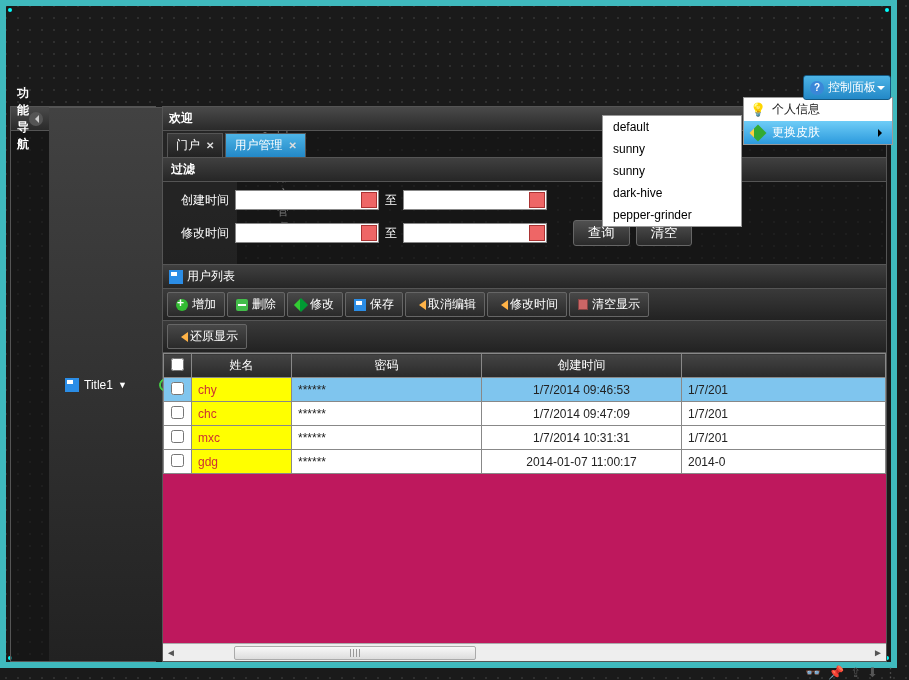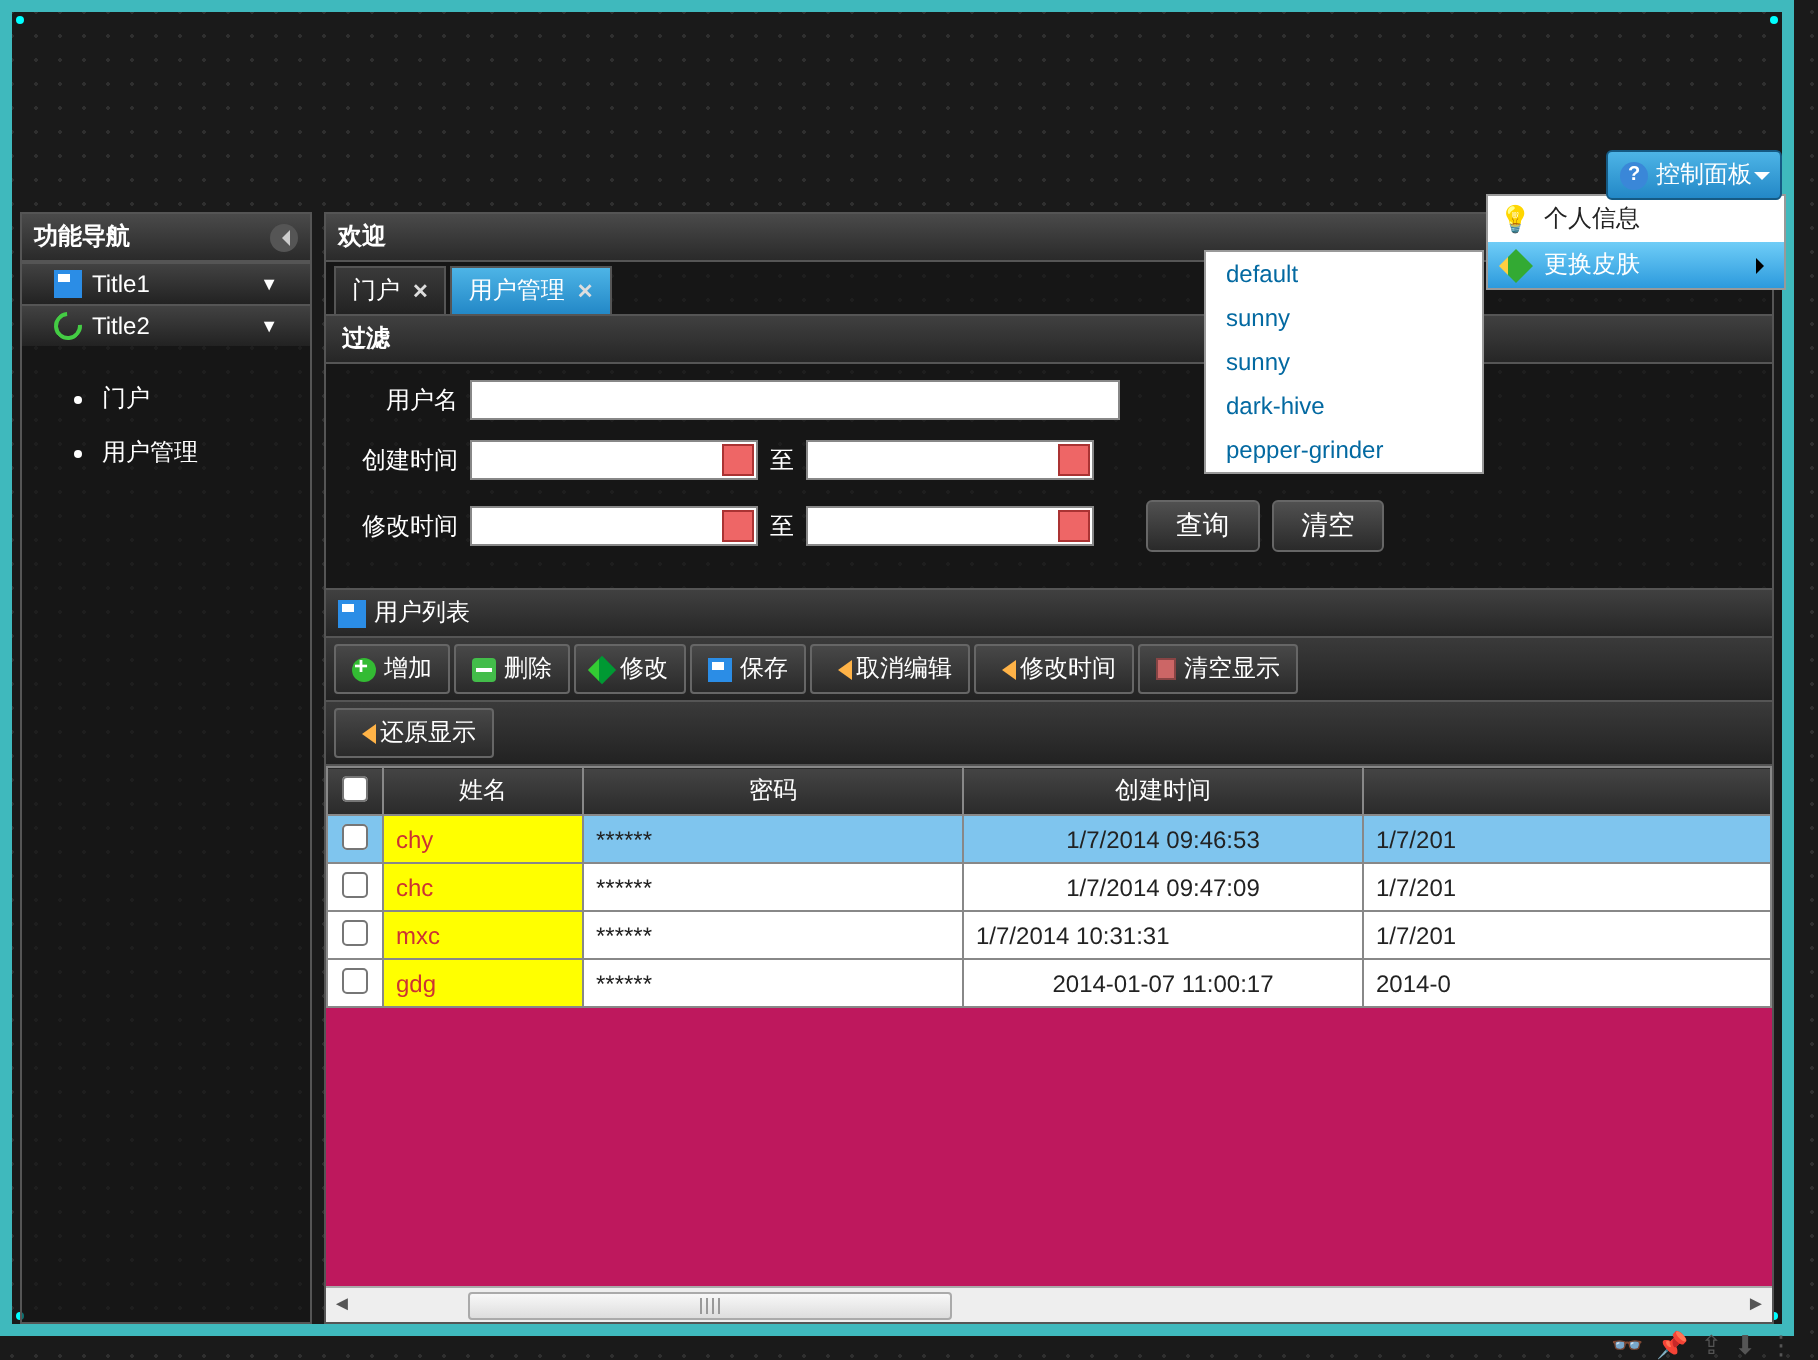--- a/index.html
+++ b/index.html
@@ -46,28 +46,28 @@
   }
   .ctrl-menu .item .ic { width:16px; height:16px; display:inline-flex; align-items:center; justify-content:center; }
   .bulb { font-size:13px; }
   .pencil { width:12px; height:12px; background:linear-gradient(135deg,#ffcf40 25%, #3a3 25%); transform:rotate(-45deg); }
   .ctrl-menu .item.hl { background: linear-gradient(#6fcdf7,#2c9add); color:#fff; }
   .ctrl-menu .item.hl::after {
     content:""; position:absolute; right:6px; top:50%; margin-top:-4px;
     border:4px solid transparent; border-left-color:#000;
   }
   .skin-sub {
-    position: absolute; left: 602px; top: 125px; width: 140px;
-    background:#fff; border:1px solid #999; z-index:48; color:#0369a1;
+    position: absolute; left: 602px; top: 115px; width: 140px;
+    background:#fff; border:1px solid #999; z-index:48; color:#000000;
   }
   .skin-sub div { padding:4px 10px; }
 
   
   .layout { position:absolute; left:10px; top:106px; right:22px; bottom:18px; display:flex; gap:6px; }
-  .panel { border:1px solid #555; background: rgba(20,20,20,.6); display:flex; flex-direction:column; }
+  .panel { border:1px solid #555; background: rgba(20,20,20,.6); display:flex; flex-direction:row; }
   .panel-header {
     background: linear-gradient(#4a4a4a,#2a2a2a);
     border-bottom: 1px solid #555; display:flex; align-items:center;
     padding: 3px 6px; height:24px;
   }
   .panel-header .title { flex:1; font-weight:bold; }
   .collapse-dot { width:14px; height:14px; border-radius:50%; background:#555; display:inline-flex; align-items:center; justify-content:center; }
   .collapse-dot::before{ content:""; border:4px solid transparent; border-right-color:#ccc; margin-right:2px;}
 
   
@@ -244,24 +244,20 @@
         <span class="xicon">✕</span>
       </div>
       <div class="tab active">
         <span>用户管理</span>
         <span class="xicon">✕</span>
       </div>
     </div>
 
     <div class="sub-hdr">过滤</div>
     <div class="filter-body">
-      <div class="row">
-        <span class="lbl">用户名</span>
-        <input class="txtinput" style="">
-      </div>
       <div class="row">
         <span class="lbl">创建时间</span>
         <span class="dateinput">
             <span class="cal"></span>
           </span>
         <span>至</span>
         <span class="dateinput">
             <span class="cal"></span>
           </span>
       </div>
@@ -351,21 +347,21 @@
               <td style="text-align:center"><input type="checkbox" style=""></td>
               <td class="name-col">chc</td>
               <td>******</td>
               <td style="text-align:center">1/7/2014 09:47:09</td>
               <td>1/7/201</td>
             </tr>
             <tr>
               <td style="text-align:center"><input type="checkbox" style=""></td>
               <td class="name-col">mxc</td>
               <td>******</td>
-              <td style="">1/7/2014 10:31:31</td>
+              <td style="text-align:center">1/7/2014 10:31:31</td>
               <td>1/7/201</td>
             </tr>
             <tr>
               <td style="text-align:center"><input type="checkbox" style=""></td>
               <td class="name-col">gdg</td>
               <td>******</td>
               <td style="text-align:center">2014-01-07 11:00:17</td>
               <td>2014-0</td>
             </tr>
           </tbody>

